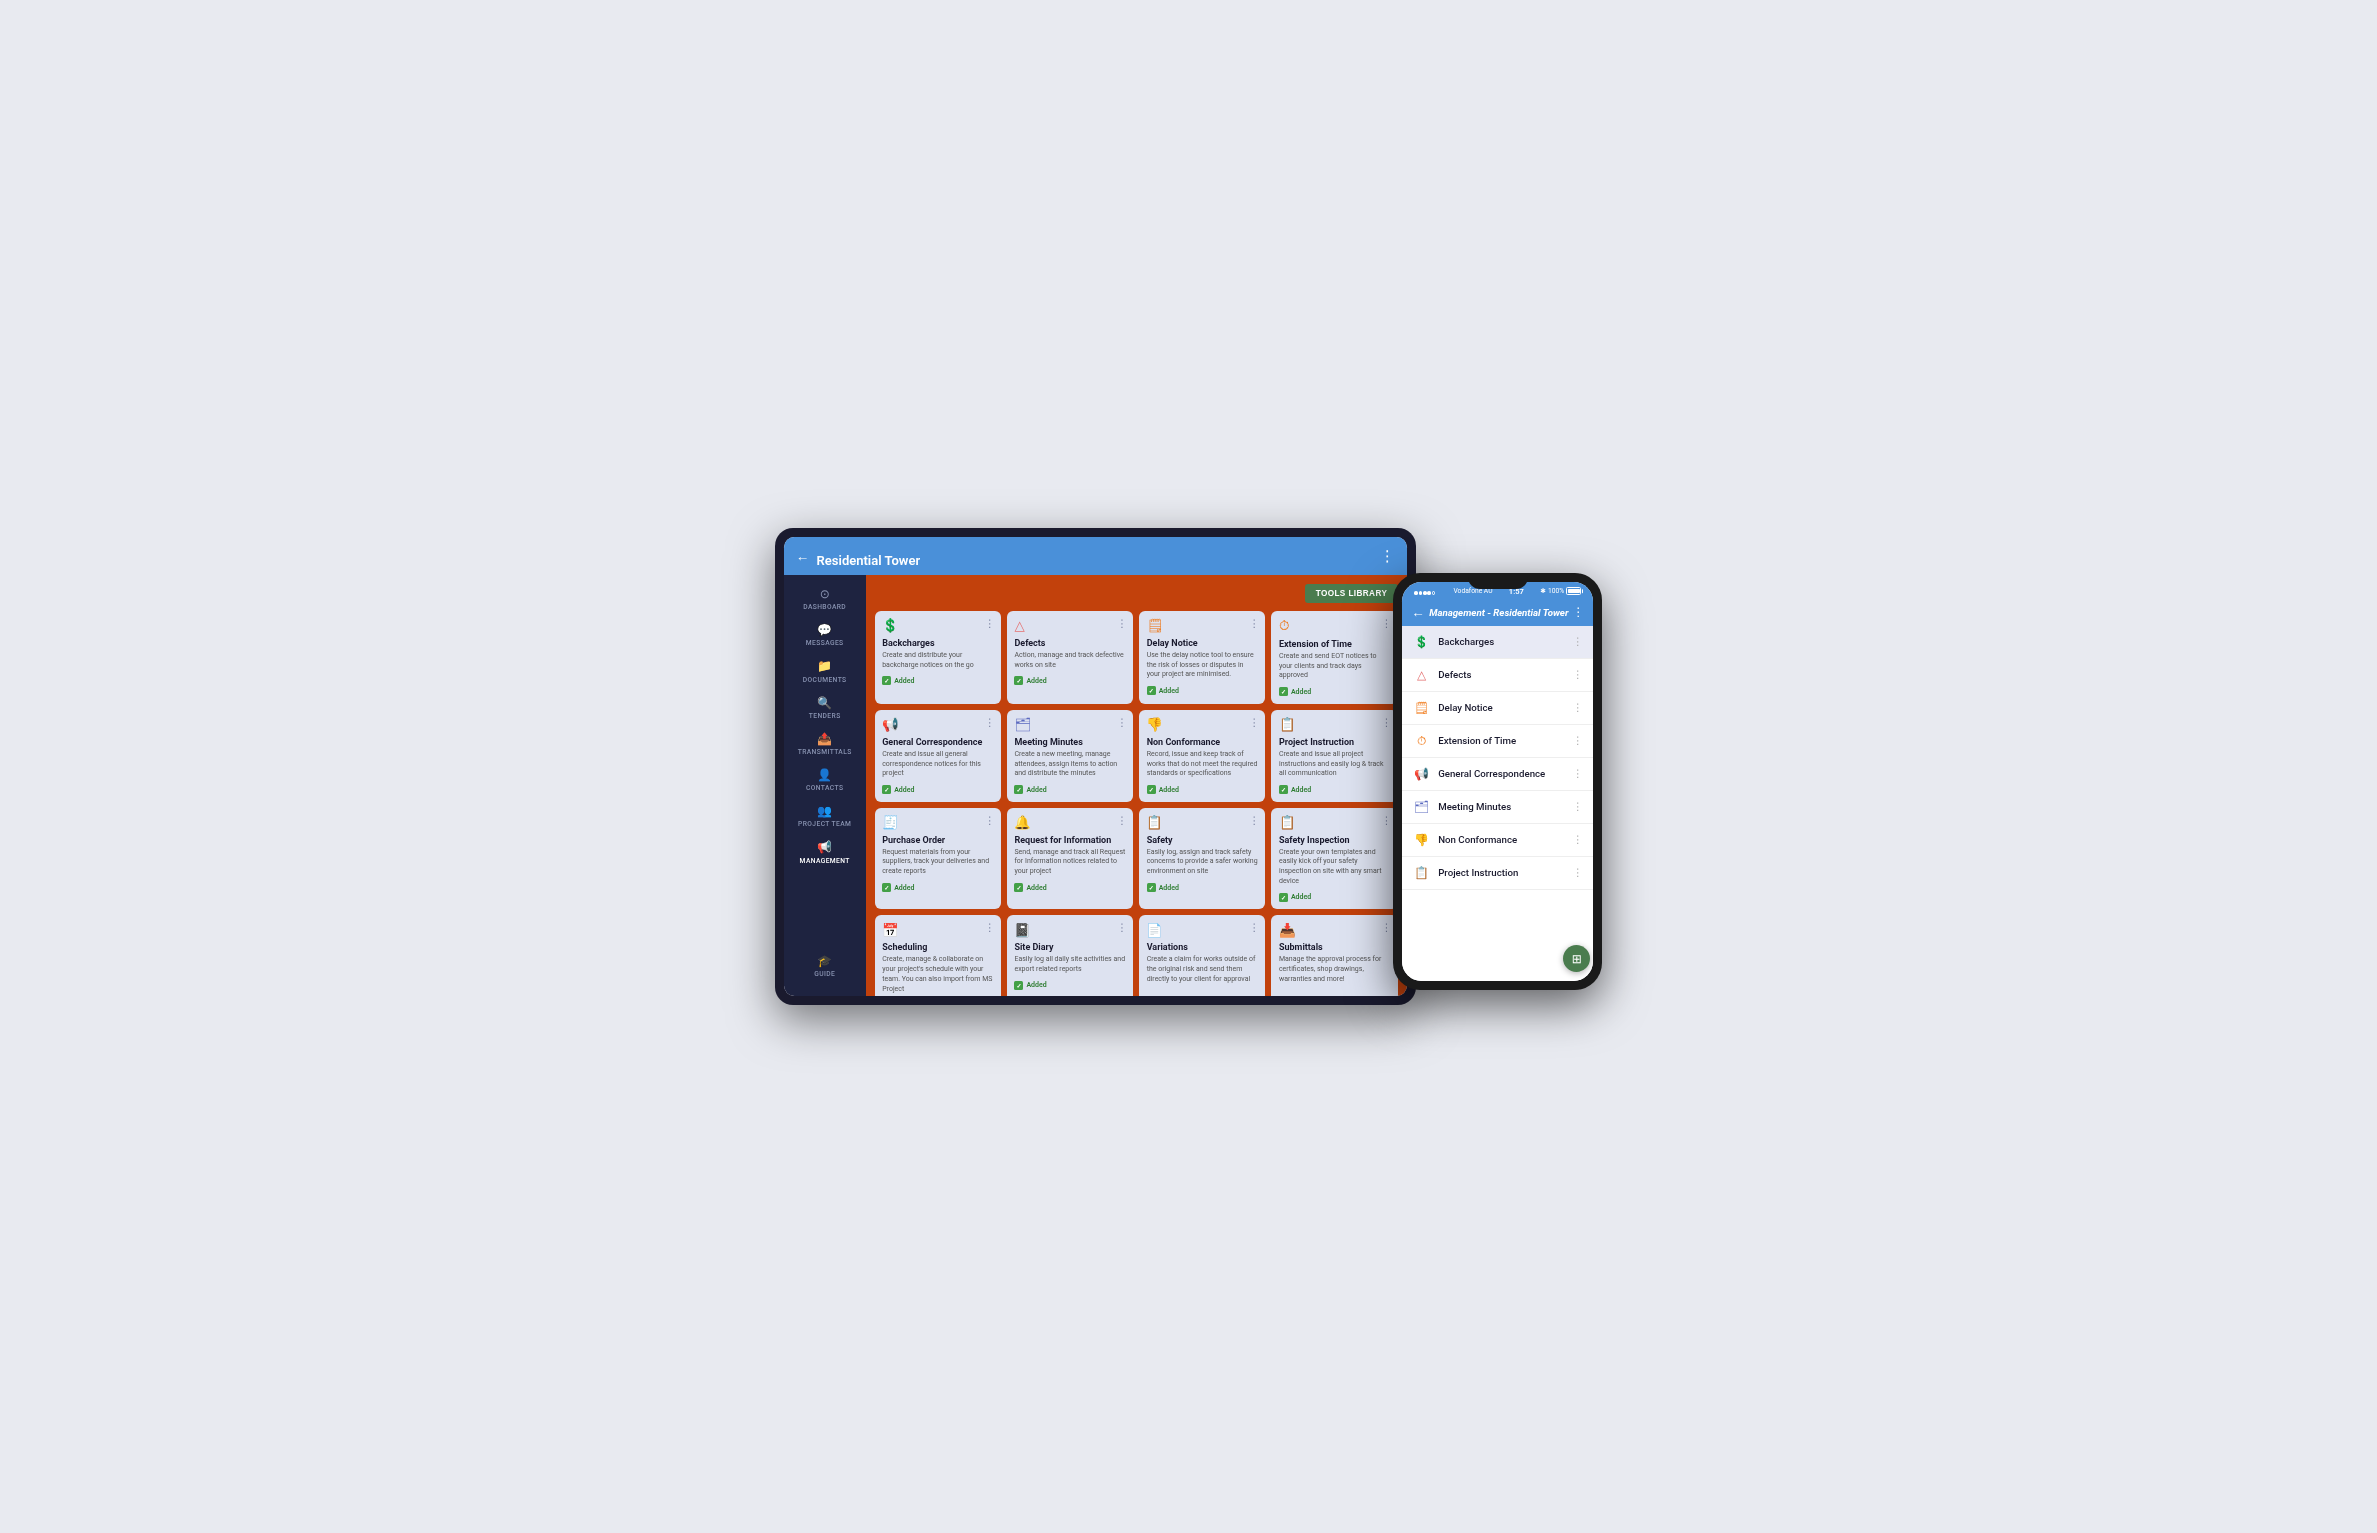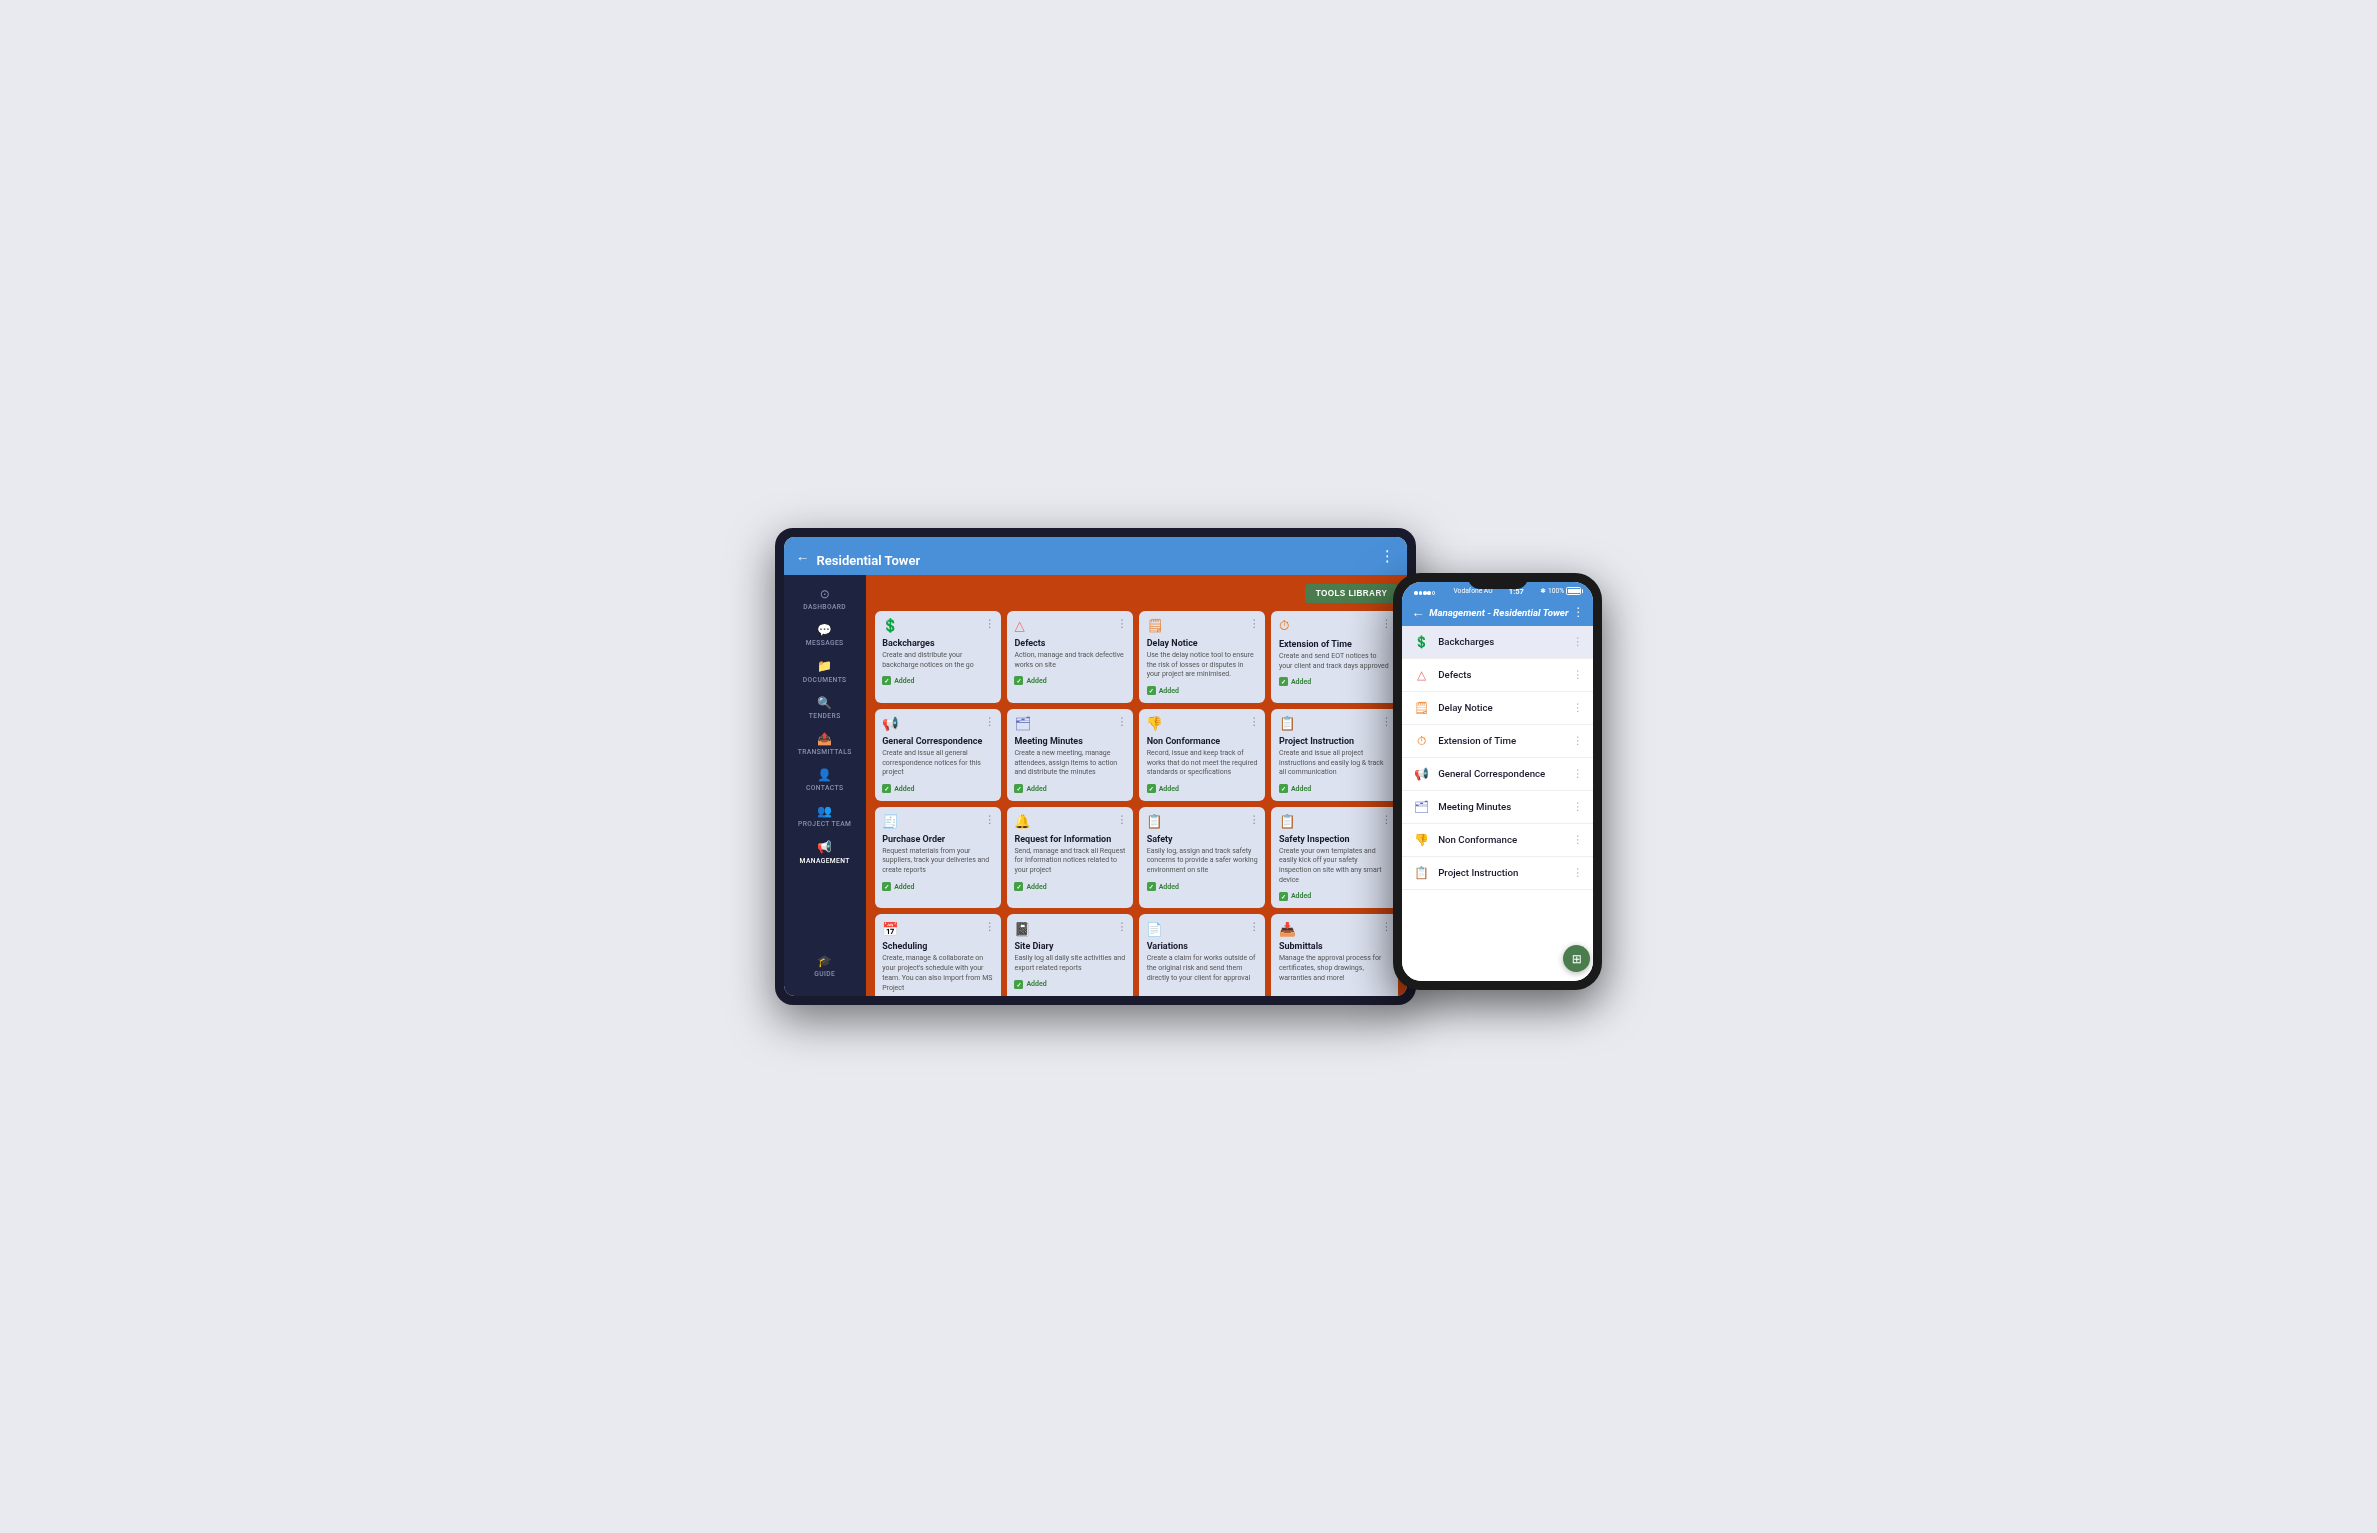--- a/index.html
+++ b/index.html
@@ -526,21 +526,21 @@
     <div class="card-desc">Use the delay notice tool to ensure the risk of losses or disputes in your project are minimised.</div>
     <div class="card-badge">
                   <div class="card-badge-check">✓</div>
                   <span>Added</span>
                 </div>
   </div>
               <div class="card">
     <span class="card-menu">⋮</span>
     <div class="card-icon icon-eot">⏱</div>
     <div class="card-title">Extension of Time</div>
-    <div class="card-desc">Create and send EOT notices to your client and track days approved</div>
+    <div class="card-desc">Create and send EOT notices to your clients and track days approved</div>
     <div class="card-badge">
                   <div class="card-badge-check">✓</div>
                   <span>Added</span>
                 </div>
   </div>
               <div class="card">
     <span class="card-menu">⋮</span>
     <div class="card-icon icon-general">📢</div>
     <div class="card-title">General Correspondence</div>
     <div class="card-desc">Create and issue all general correspondence notices for this project</div>

